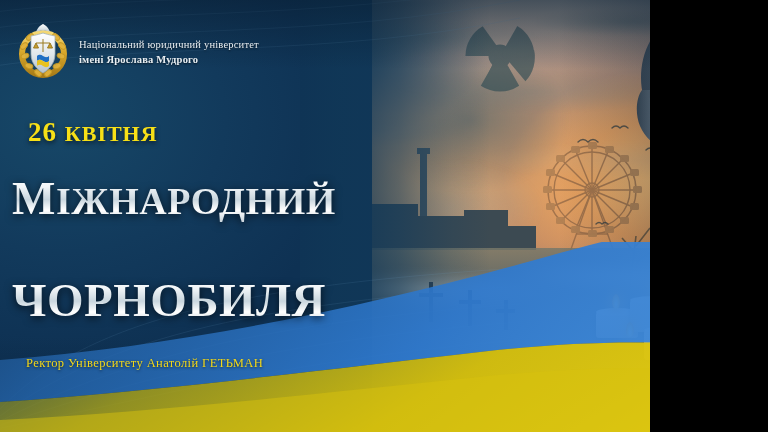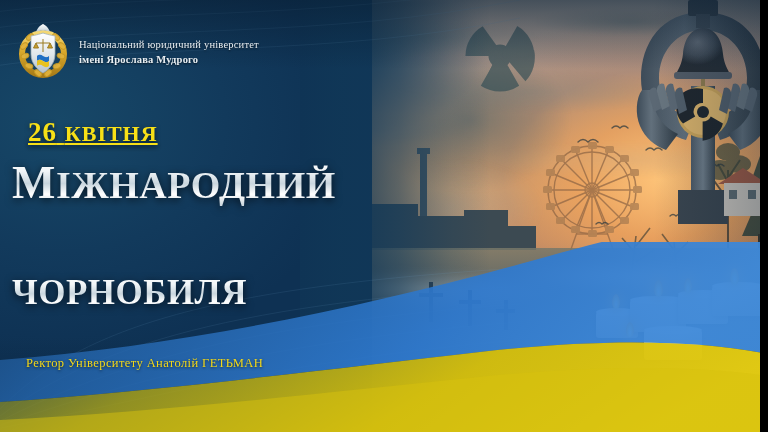--- a/index.html
+++ b/index.html
@@ -1,20 +1,20 @@
 <!DOCTYPE html>
 <html><head>
 <meta charset="utf-8">
 <style>
   html,body{margin:0;padding:0;background:#000;}
   body{font-family:"Liberation Serif", serif;}
 
   #poster{
     position:relative;
-    width:760px;height:432px;
+    width:650px;height:432px;
     overflow:hidden;
     background:#0e3354;
   }
 
   
   .photo-layer{position:absolute;inset:0;}
 
   
   .sky{
     position:absolute; left:300px; top:0; width:468px; height:432px;
@@ -173,39 +173,38 @@
     text-shadow:0 1px 2px rgba(0,0,0,.6);
   }
   .uni-name .l2{display:block;font-weight:bold;}
 
   
   .date{
     position:absolute;left:28px;top:117px;
     color:#f7e017;font-size:27px;font-weight:bold;letter-spacing:1px;
     font-family:"Liberation Serif", serif;
     text-shadow:0 2px 5px rgba(0,0,0,.65);
-    text-decoration:underline;
   }
   .date .sc{font-size:22px;}
 
   .title{
     position:absolute;left:12px;
     font-family:"Liberation Serif", serif;
     font-weight:bold;
     letter-spacing:.5px;
     background:linear-gradient(180deg,#ffffff 0%,#f2f6f8 28%,#c9d6de 52%,#ffffff 72%,#b9c8d2 100%);
     -webkit-background-clip:text;background-clip:text;color:transparent;
     -webkit-text-fill-color:transparent;
     filter:drop-shadow(0 2px 4px rgba(0,0,0,.7));
     white-space:nowrap;
   }
-  .t1{top:156px;font-size:46px;}
+  .t1{top:172px;font-size:46px;}
   .t1 .sc{font-size:38px;}
   .t2{top:216px;font-size:47px;}
-  .t3{top:273px;font-size:35px;}
+  .t3{top:273px;font-size:47px;}
 
   .signature{
     position:absolute;left:26px;top:356px;
     color:#f2d81a;font-size:12.5px;letter-spacing:.4px;
     font-family:"Liberation Serif", serif;
     text-shadow:0 1px 3px rgba(0,0,0,.6);
   }
 </style>
 </head>
 <body>

